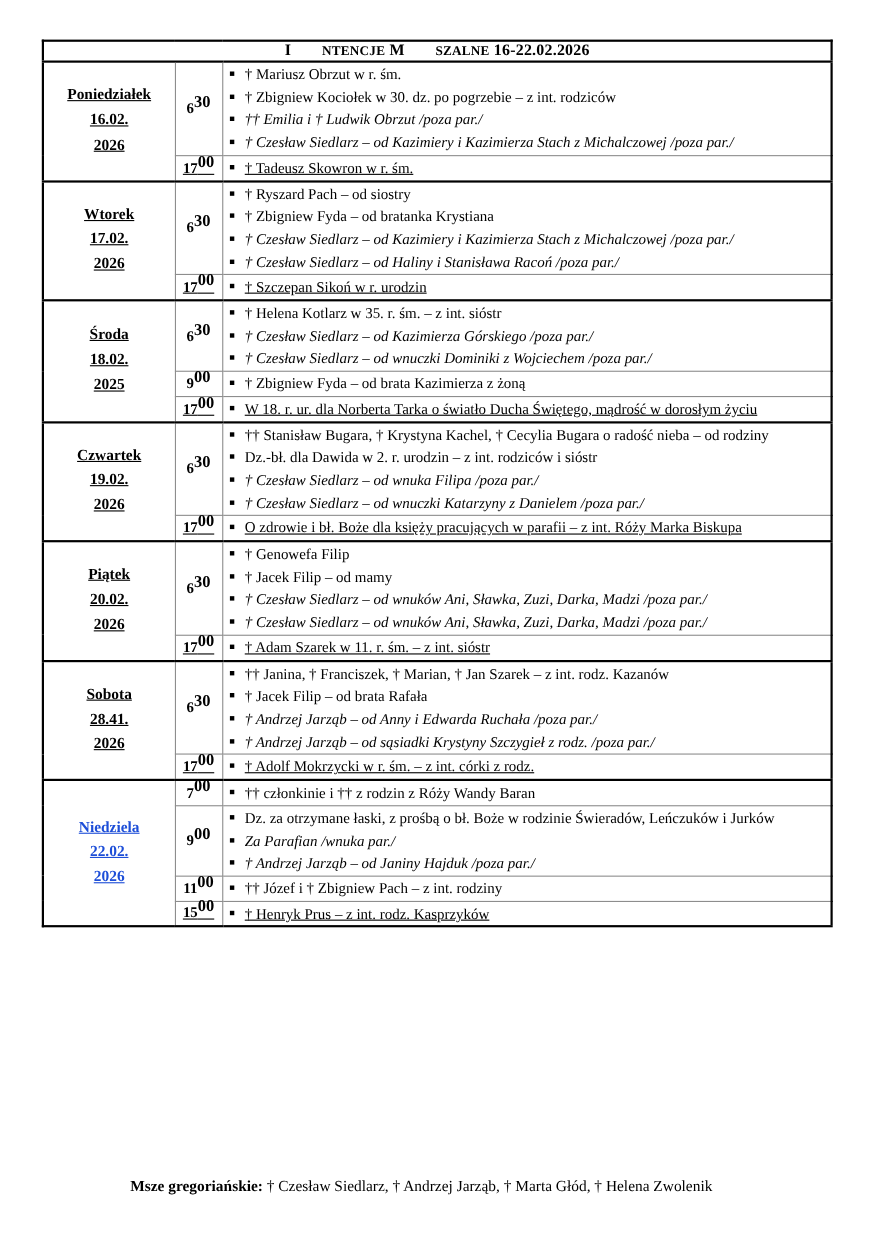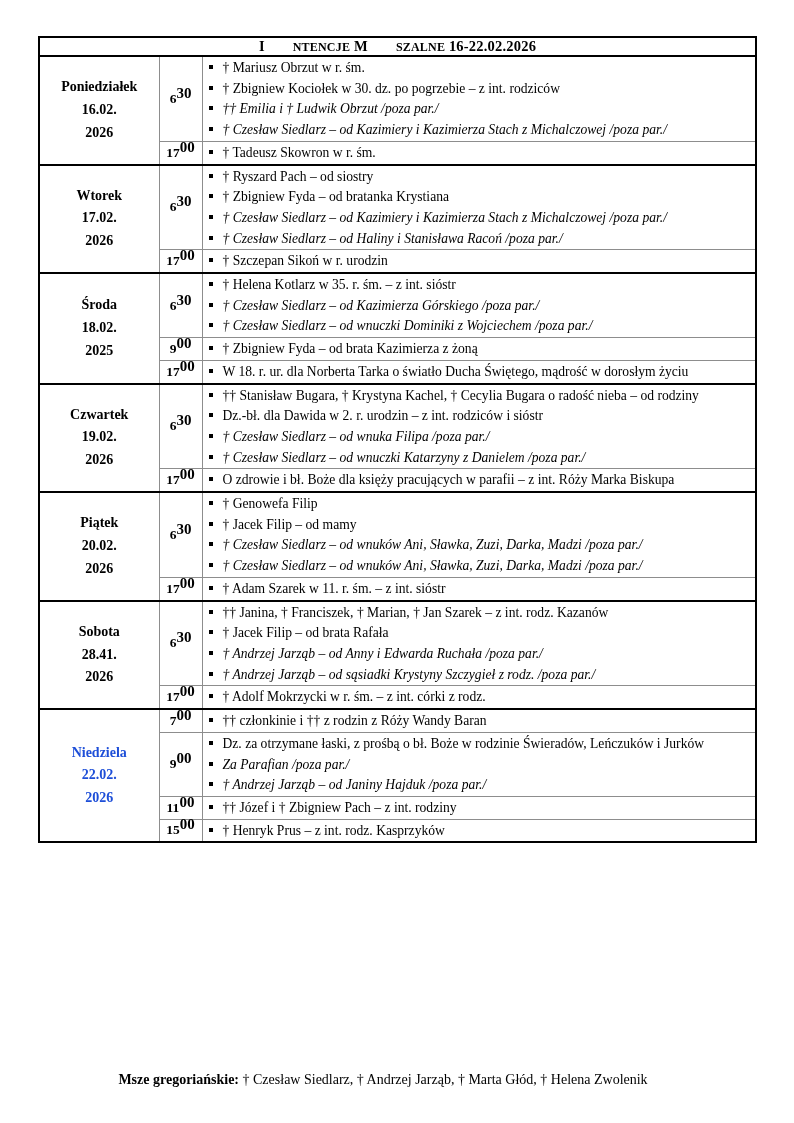--- a/index.html
+++ b/index.html
@@ -55,20 +55,21 @@
   td.day-cell {
     width: 120px;
     text-align: center;
     font-weight: bold;
     font-size: 14px;
     line-height: 1.62;
     border-top: 2px solid #000;
     border-bottom: 2px solid #000;
     border-left: none;
     border-right: 1px solid #8d8d8d;
+    text-decoration: underline;
   }
   td.day-cell.sunday { color: #1d4ed8; }
   td.time-cell {
     width: 43px;
     text-align: center;
     font-weight: bold;
     font-size: 13.5px;
     white-space: nowrap;
     border-left: 1px solid #8d8d8d;
     border-right: 1px solid #8d8d8d;
@@ -78,21 +79,21 @@
     vertical-align: super;
     line-height: 0;
     font-weight: bold;
   }
   td.items-cell {
     border-left: 1px solid #8d8d8d;
     border-right: none;
     padding: 3px 6px 4px 8px;
   }
   tr.daystart td { border-top: 2px solid #000; }
-  tr.dayend td { border-bottom: 2px solid #000; }
+  tr.dayend td { border-bottom: 2px solid #000; text-decoration: underline; }
   ul.items {
     margin: 0;
     padding: 0;
     list-style: none;
   }
   ul.items li {
     position: relative;
     padding-left: 20px;
     font-size: 13.6px;
     line-height: 1.45;
@@ -299,21 +300,21 @@
             <ul class="items">
               <li>†† członkinie i †† z rodzin z Róży Wandy Baran</li>
             </ul>
           </td>
         </tr>
         <tr>
           <td class="time-cell"><span>9</span><sup>00</sup></td>
           <td class="items-cell">
             <ul class="items">
               <li class=" justify">Dz. za otrzymane łaski, z prośbą o bł. Boże w rodzinie Świeradów, Leńczuków i Jurków</li>
-              <li class=" italic">Za Parafian /poza par./</li>
+              <li class=" italic">Za Parafian /wnuka par./</li>
               <li class=" italic">† Andrzej Jarząb – od Janiny Hajduk /poza par./</li>
             </ul>
           </td>
         </tr>
         <tr>
           <td class="time-cell"><span>11</span><sup>00</sup></td>
           <td class="items-cell">
             <ul class="items">
               <li>†† Józef i † Zbigniew Pach – z int. rodziny</li>
             </ul>

